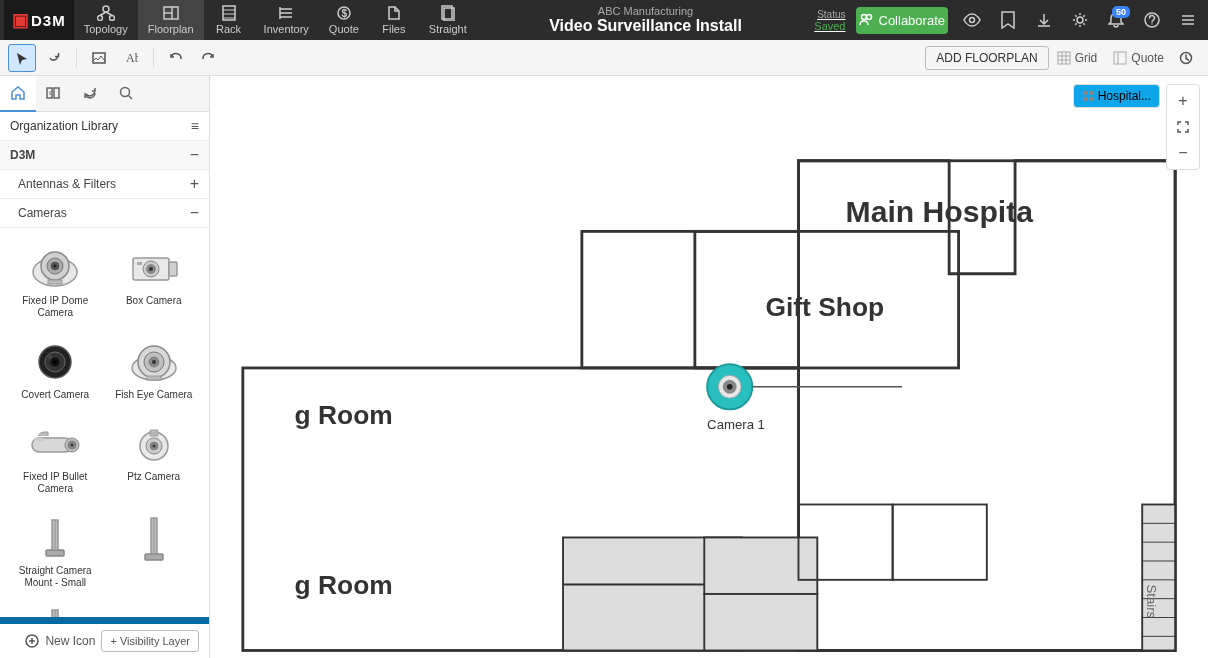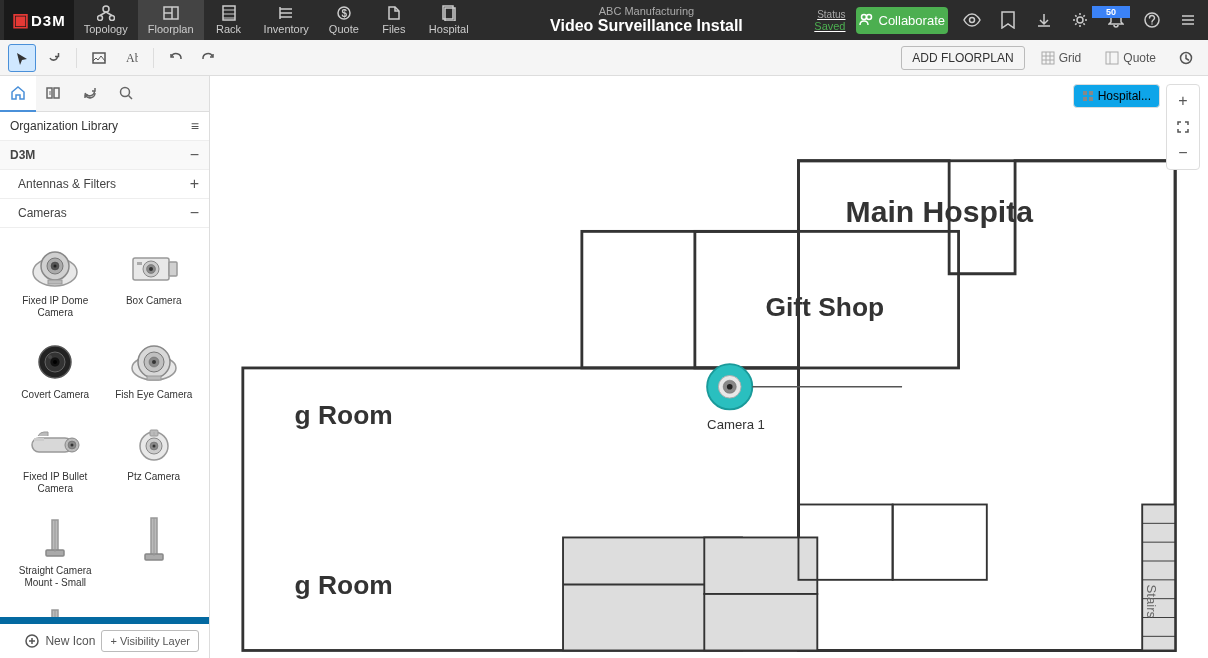--- a/index.html
+++ b/index.html
@@ -35,36 +35,36 @@
       margin-right: 8px;
     }
     .nav-icons { display: flex; align-items: center; gap: 4px; }
     .nav-icon-btn {
       background: none; border: none; color: #ccc; cursor: pointer;
       width: 32px; height: 32px; display: flex; align-items: center; justify-content: center;
       border-radius: 4px; font-size: 16px; position: relative;
     }
     .badge {
       position: absolute; top: 2px; right: 2px; background: #3b82f6;
-      color: white; border-radius: 0; font-size: 9px; padding: 1px 14px; font-weight: bold;
+      color: white; border-radius: 5px; font-size: 9px; padding: 1px 4px; font-weight: bold;
     }
 
     
     .toolbar {
       display: flex; align-items: center; background: #f5f5f5; border-bottom: 1px solid #ddd;
       height: 36px; padding: 0 8px; gap: 4px;
     }
     .tool-btn {
       width: 28px; height: 28px; display: flex; align-items: center; justify-content: center;
       border: 1px solid transparent; border-radius: 3px; cursor: pointer; background: none; font-size: 14px;
     }
     .tool-btn.active { background: #d0e8ff; border-color: #4a90d9; }
     .tool-separator { width: 1px; background: #ddd; height: 20px; margin: 0 4px; }
     .toolbar-right {
-      margin-left: auto; display: flex; align-items: center; gap: 8px;
+      margin-left: auto; display: flex; align-items: center; 
     }
     .add-floorplan-btn {
       background: none; border: 1px solid #bbb; border-radius: 3px; padding: 4px 10px;
       font-size: 12px; cursor: pointer; color: #333;
     }
     .toolbar-view-btn {
       display: flex; align-items: center; gap: 4px; padding: 4px 8px;
       border: none; background: none; cursor: pointer; font-size: 12px; color: #555;
       border-radius: 3px;
     }
@@ -204,21 +204,21 @@
       <path d="M9 2v4h4" stroke="#ccc" stroke-width="1.5" fill="none"></path>
     </svg>
     <span>Files</span>
   </div>
 
   <div class="nav-item">
     <svg width="16" height="16" viewBox="0 0 16 16" fill="none">
       <rect x="2" y="1" width="10" height="13" stroke="#ccc" stroke-width="1.5" fill="none"></rect>
       <rect x="4" y="3" width="10" height="13" stroke="#ccc" stroke-width="1.5" fill="none" stroke-dasharray="0"></rect>
     </svg>
-    <span>Hospital</span>
+    <span>Straight</span>
   </div>
 
   <div class="nav-center">
     <span style="font-size:11px; color:#aaa;">ABC Manufacturing</span>
     <span style="font-weight:bold; color:white; font-size:16px;">Video Surveillance Install</span>
   </div>
   <div style="display:flex; flex-direction:column; align-items:flex-end; margin-right:10px;text-decoration:underline;">
     <span style="font-size:10px; color:#aaa;">Status</span>
     <span style="font-size:11px; color:#4caf50;">Saved</span>
   </div>

